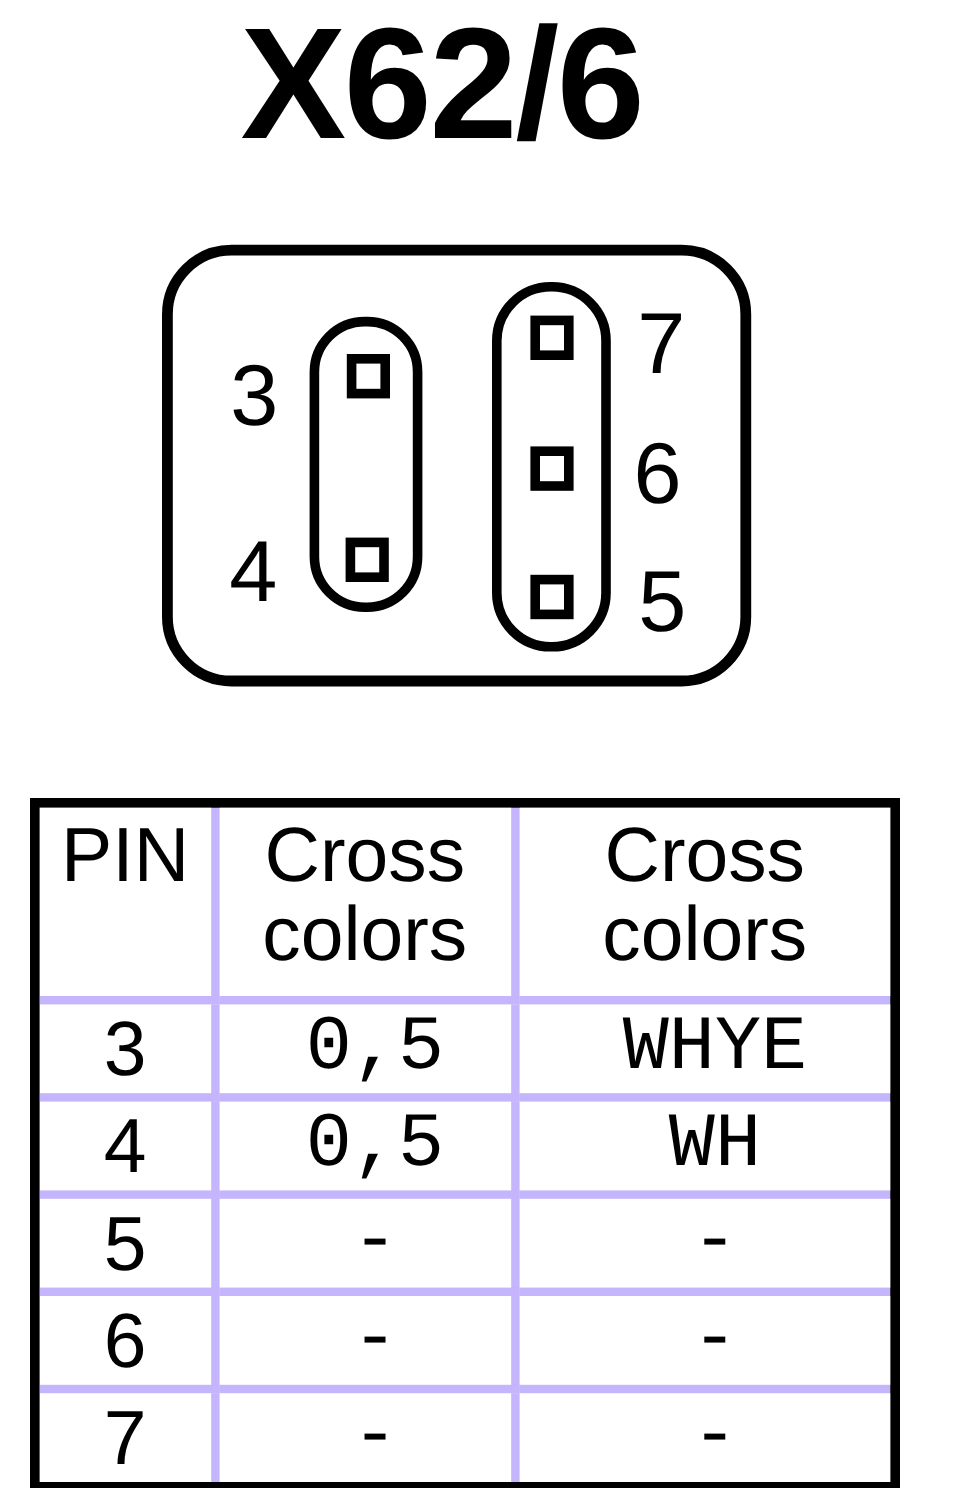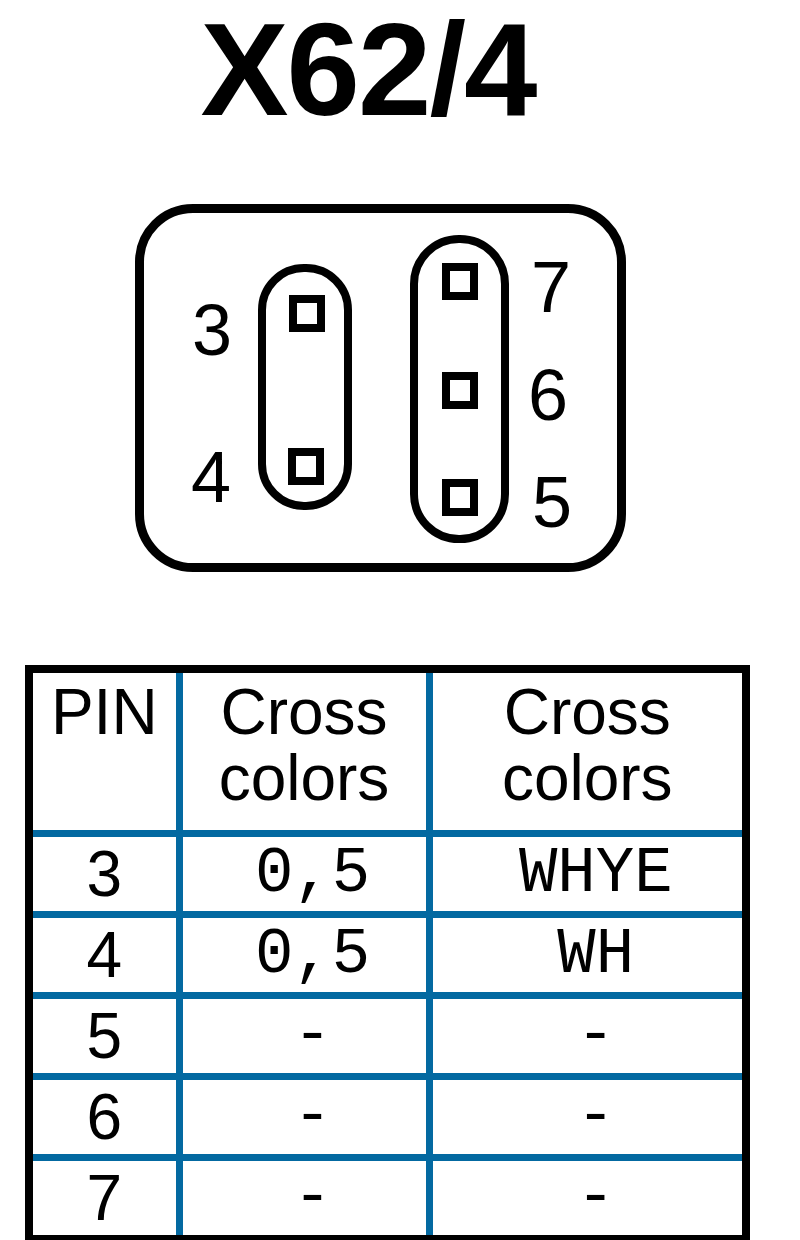--- a/index.html
+++ b/index.html
@@ -101,21 +101,21 @@
     border-collapse: collapse;
     table-layout: fixed;
     border: 8px solid #000;
     font-size: 64px;
   }
   .pinout-table col.c1 { width: 150px; }
   .pinout-table col.c2 { width: 250px; }
   .pinout-table col.c3 { width: 317px; }
   .pinout-table th,
   .pinout-table td {
-    border: 7px solid #0369a1;
+    border: 7px solid #c4b5fd;
     padding: 0;
     font-weight: normal;
   }
   .pinout-table th {
     vertical-align: top;
     text-align: center;
     height: 151px;
     line-height: 66px;
     padding-top: 6px;
   }
@@ -130,21 +130,21 @@
     text-align: center;
     padding-left: 17px;
     font-family: Liberation Mono, monospace;
   }
 </style>
 </head>
 <body>
 
 <div class="page">
 
-  <div class="title">X62/4</div>
+  <div class="title">X62/6</div>
 
   <div>
     <div class="connector-body"></div>
 
     <div class="pill pill-left"></div>
     <div class="pill pill-right"></div>
 
     <div class="pin-square pin-3"></div>
     <div class="pin-square pin-4"></div>
     <div class="pin-square pin-7"></div>

